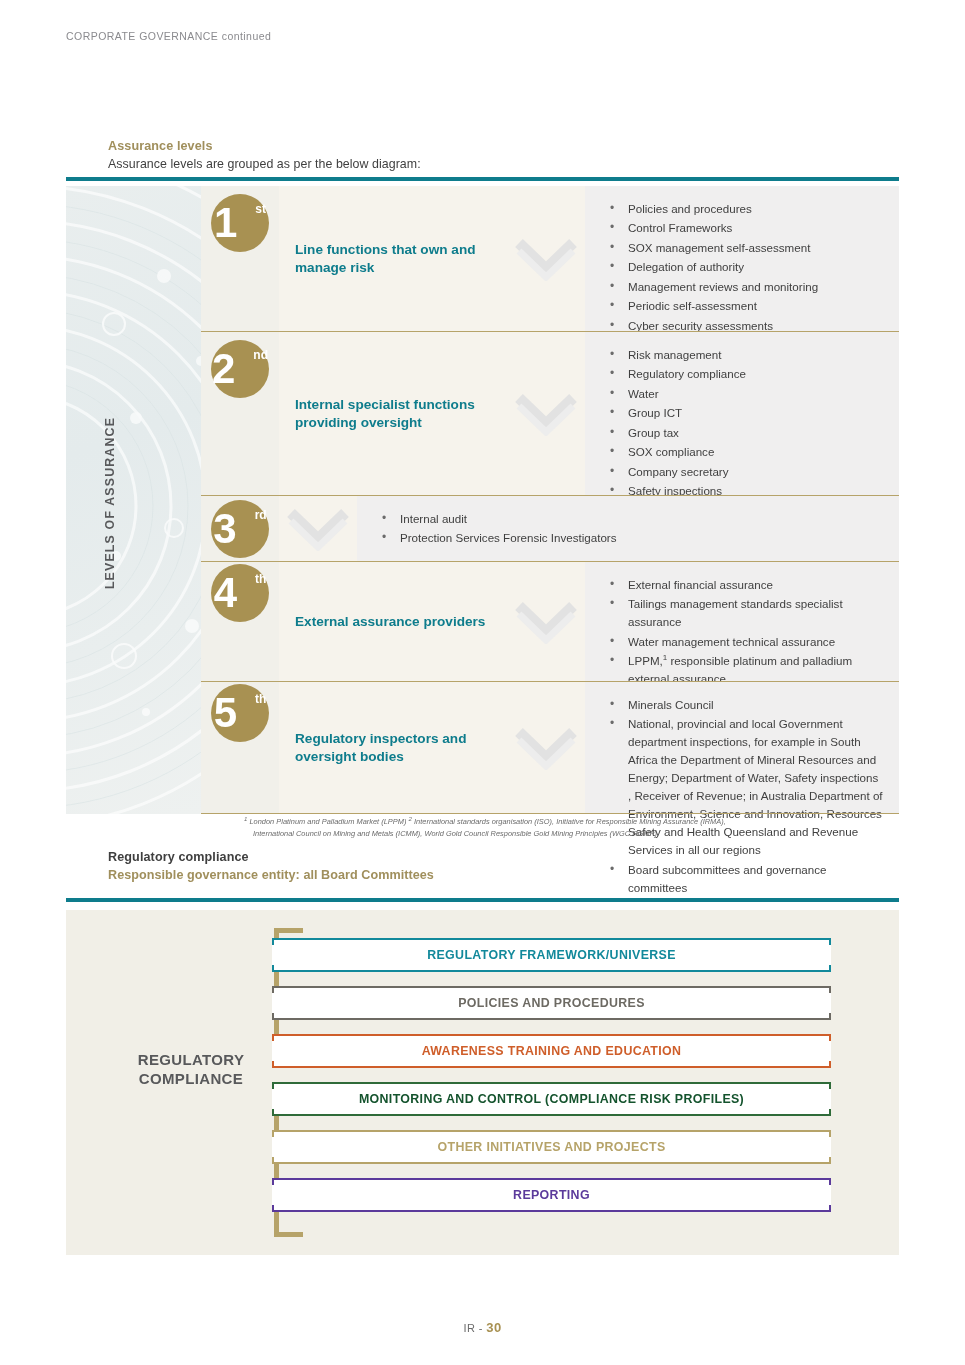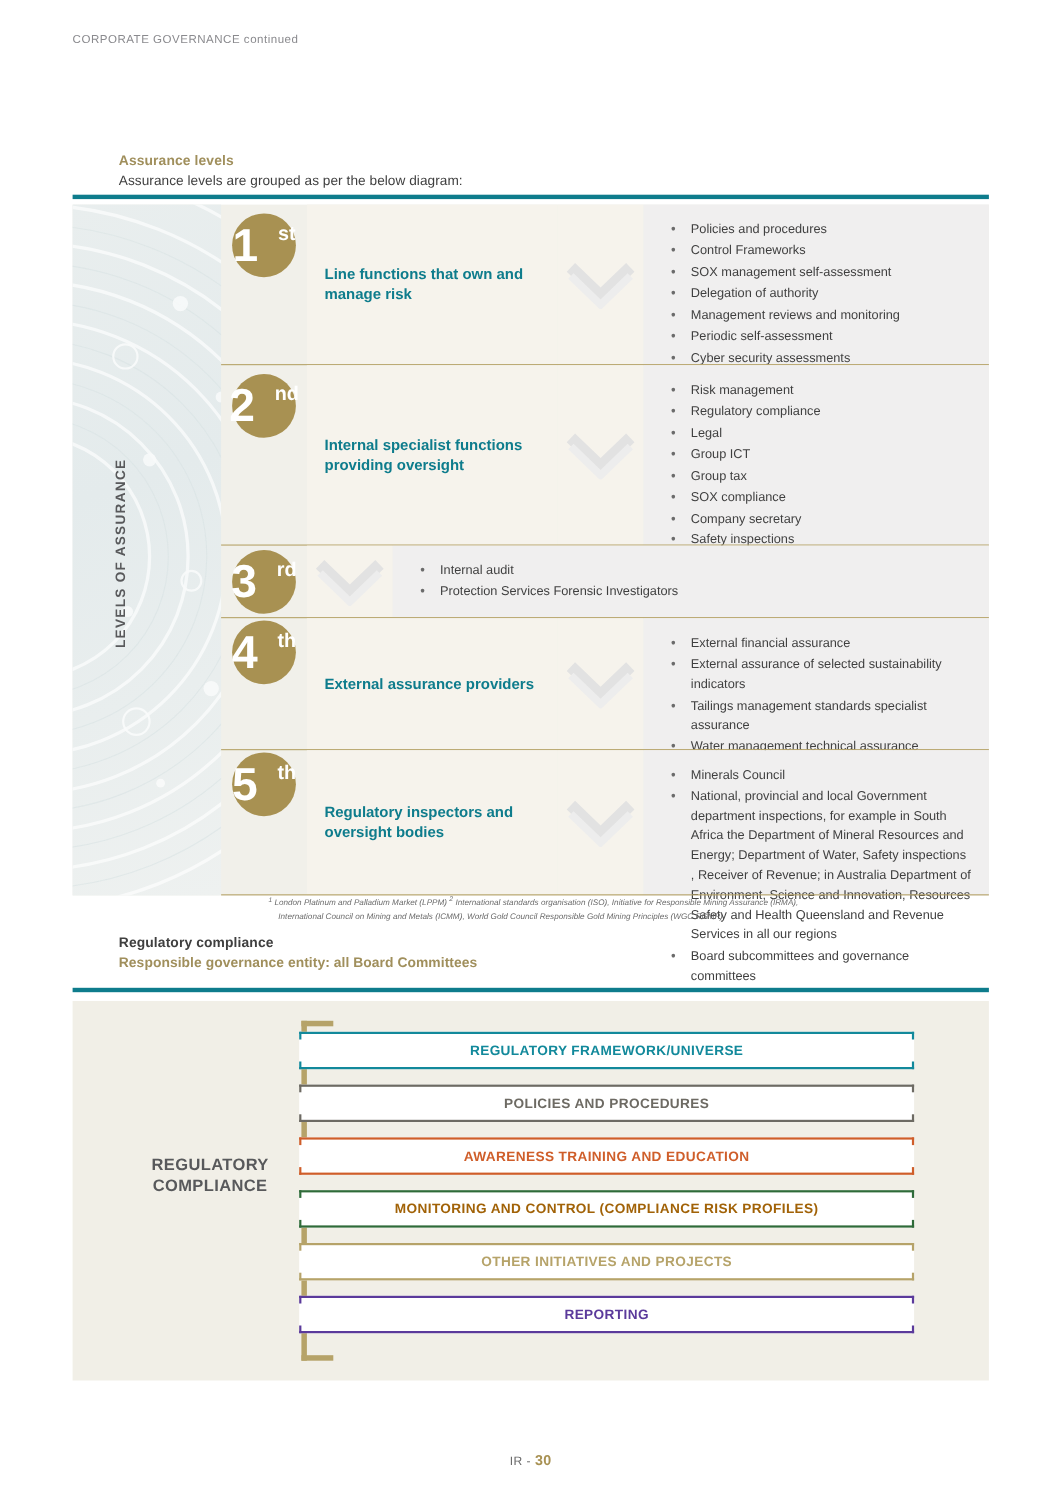--- a/index.html
+++ b/index.html
@@ -74,21 +74,21 @@
     position:absolute;width:58px;height:58px;border-radius:50%;
     background:#a89152;color:#ffffff;
     display:flex;align-items:center;justify-content:center;
     left:10px;z-index:4;
   }
   .badge .num{
     font-size:42px;font-weight:bold;line-height:1;letter-spacing:-1px;
     font-family:"Liberation Sans", sans-serif;
   }
   .badge .sup{
-    font-size:18px;font-weight:bold;line-height:1;
+    font-size:12px;font-weight:bold;line-height:1;
     align-self:flex-start;margin-top:9px;margin-left:19px;
   }
   .chev{
     position:absolute;left:8px;top:50%;transform:translateY(-50%);
     width:62px;height:44px;
   }
   ul.blist{
     list-style:none;margin:0;padding:14px 16px 12px 22px;
     font-size:11.6px;line-height:1.55;color:#3f3f3f;
   }
@@ -254,21 +254,21 @@
       <div class="chev-cell">
         <svg class="chev" viewBox="0 0 62 44">
           <polyline points="4,6 31,32 58,6" fill="none" stroke="#e2e2e2" stroke-width="11"></polyline>
           <polyline points="4,14 31,40 58,14" fill="none" stroke="#ededed" stroke-width="7"></polyline>
         </svg>
       </div>
       <div class="bullets-cell">
         <ul class="blist">
             <li>Risk management</li>
             <li>Regulatory compliance</li>
-            <li>Legal</li>
+            <li>Water</li>
             <li>Group ICT</li>
             <li>Group tax</li>
             <li>SOX compliance</li>
             <li>Company secretary</li>
             <li>Safety inspections</li>
           </ul>
       </div>
       <div class="row-sep" style="bottom:0;left:0;"></div>
     </div>
 
@@ -306,21 +306,20 @@
       </div>
       <div class="chev-cell">
         <svg class="chev" viewBox="0 0 62 44">
           <polyline points="4,6 31,32 58,6" fill="none" stroke="#e2e2e2" stroke-width="11"></polyline>
           <polyline points="4,14 31,40 58,14" fill="none" stroke="#ededed" stroke-width="7"></polyline>
         </svg>
       </div>
       <div class="bullets-cell">
         <ul class="blist">
             <li>External financial assurance</li>
-            <li>External assurance of selected sustainability indicators</li>
             <li>Tailings management standards specialist assurance</li>
             <li>Water management technical assurance</li>
             <li>LPPM,<sup>1</sup> responsible platinum and palladium external assurance</li>
             <li>ISO certifications / IRMA / ICMM / WGC RGMP<sup>2</sup></li>
           </ul>
       </div>
       <div class="row-sep" style="bottom:0;left:0;"></div>
     </div>
 
     <div class="lvl-row" style="top:496px;height:132px;">
@@ -398,21 +397,21 @@
           <span class="tick-r b" style="background:#cf5e2a"></span>
           <span class="lbl" style="color:#cf5e2a">AWARENESS TRAINING AND EDUCATION</span>
         </div>
         <div class="rc-box">
           <span class="bar-t" style="background:#2f6b39"></span>
           <span class="bar-b" style="background:#2f6b39"></span>
           <span class="tick-l t" style="background:#2f6b39"></span>
           <span class="tick-r t" style="background:#2f6b39"></span>
           <span class="tick-l b" style="background:#2f6b39"></span>
           <span class="tick-r b" style="background:#2f6b39"></span>
-          <span class="lbl" style="color:#a16207">MONITORING AND CONTROL (COMPLIANCE RISK PROFILES)</span>
+          <span class="lbl" style="color:#14532d">MONITORING AND CONTROL (COMPLIANCE RISK PROFILES)</span>
         </div>
         <div class="rc-box">
           <span class="bar-t" style="background:#b6a369"></span>
           <span class="bar-b" style="background:#b6a369"></span>
           <span class="tick-l t" style="background:#b6a369"></span>
           <span class="tick-r t" style="background:#b6a369"></span>
           <span class="tick-l b" style="background:#b6a369"></span>
           <span class="tick-r b" style="background:#b6a369"></span>
           <span class="lbl" style="color:#b6a369">OTHER INITIATIVES AND PROJECTS</span>
         </div>

